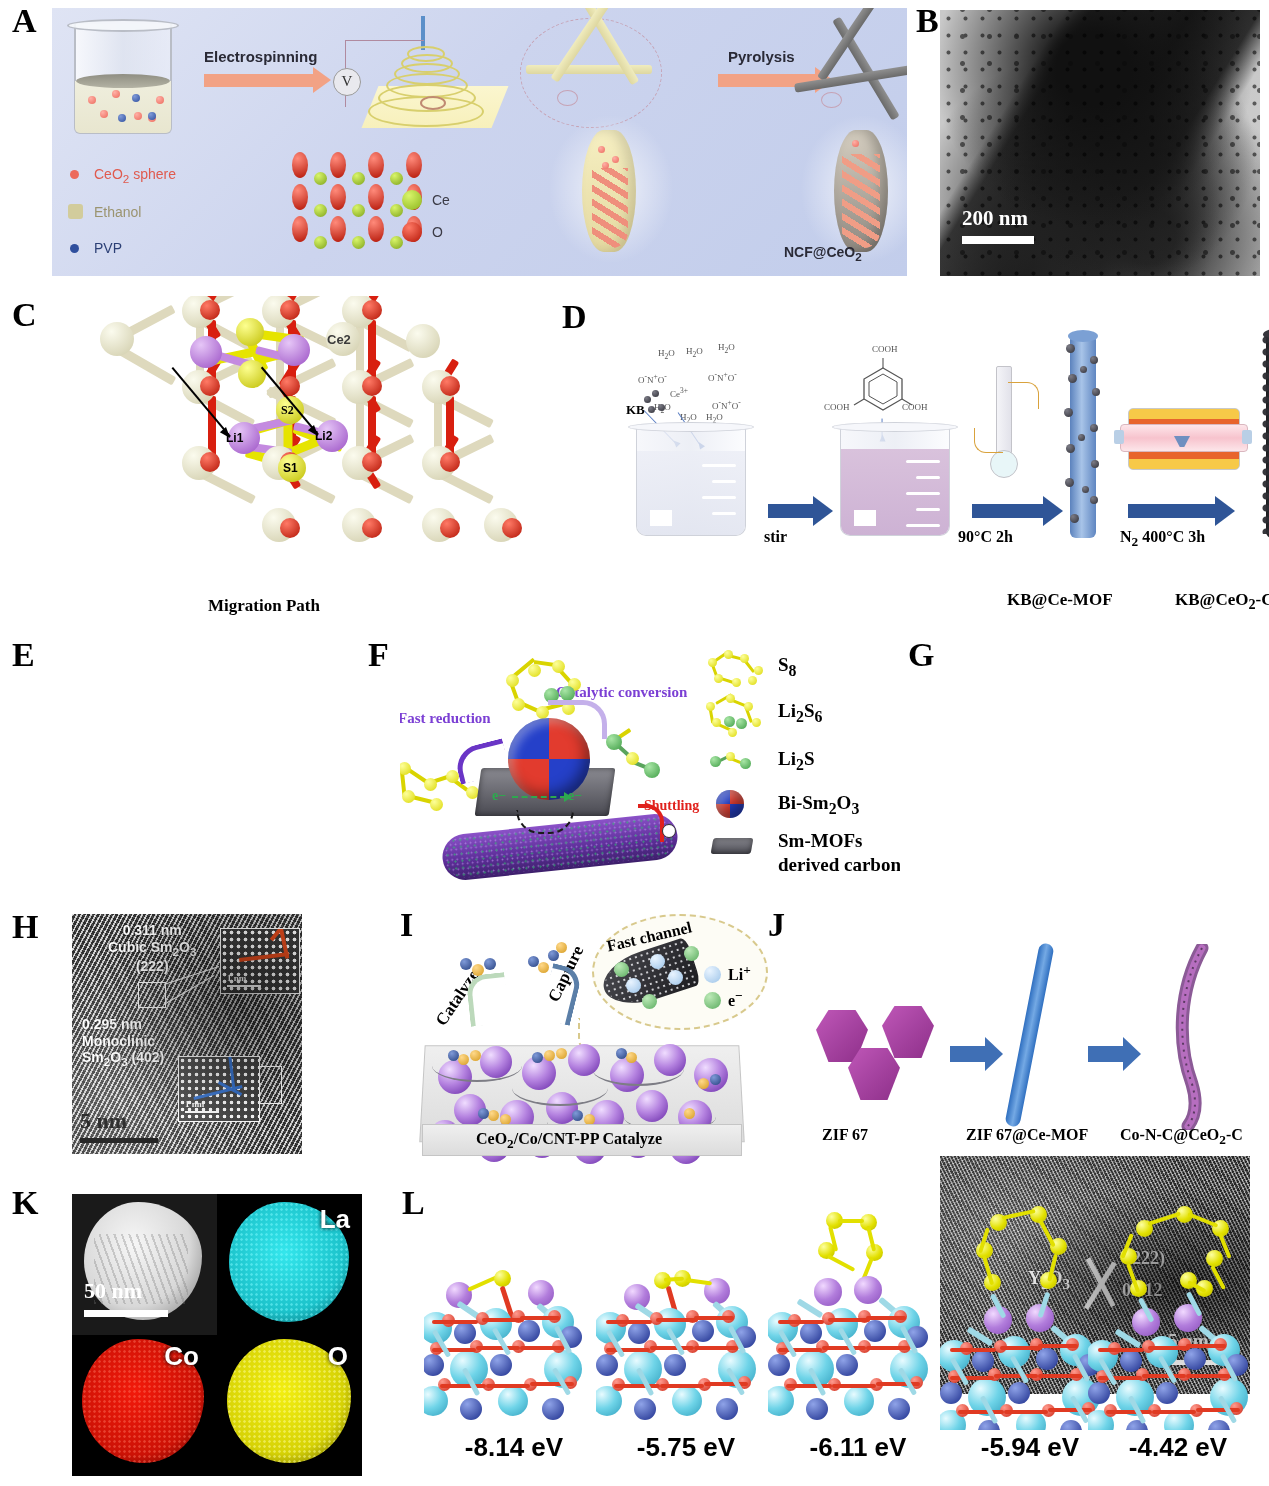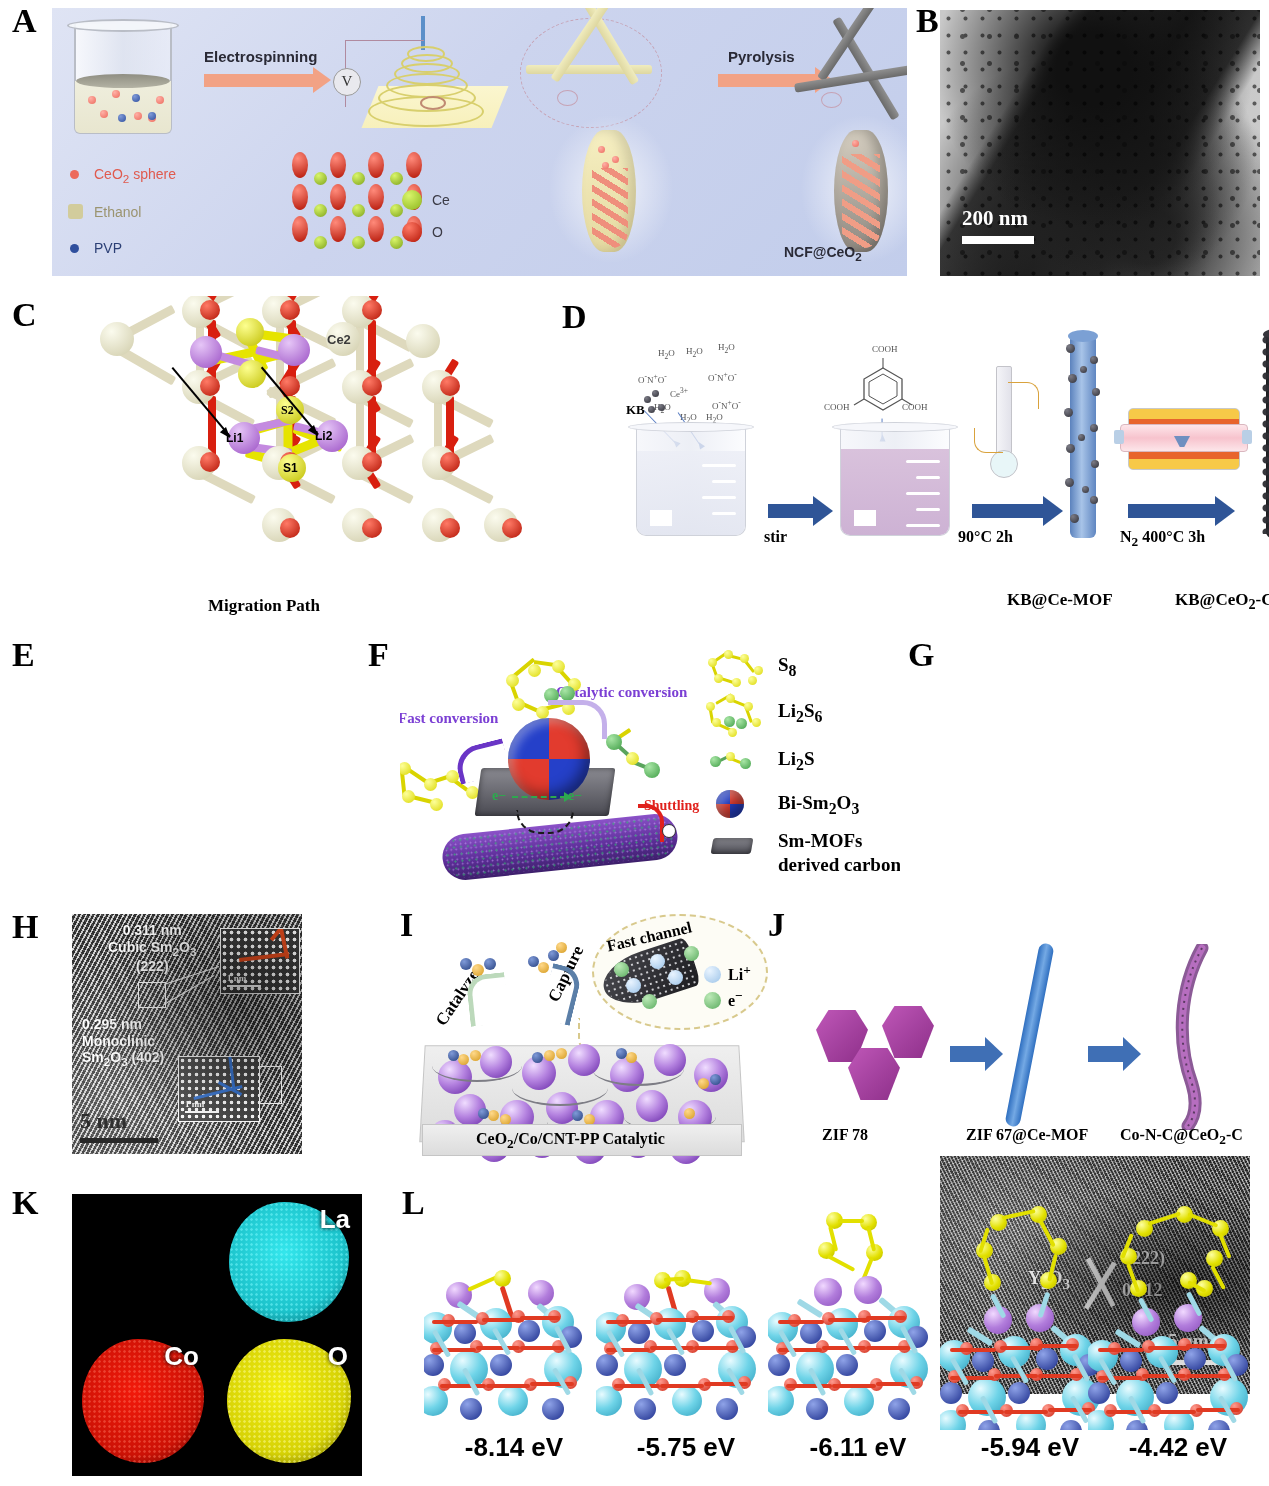--- a/index.html
+++ b/index.html
@@ -556,21 +556,21 @@
     <div class="scaleTxtW" style="left:6px;top:42px;font-size:9px;">1 nm</div>
     <div class="scaleBarW" style="left:6px;top:54px;width:34px;height:2.4px;"></div>
   </div>
   <div class="scaleTxtK" style="left:8px;top:194px;font-size:22px;color:#000;">5 nm</div>
   <div class="scaleBarK" style="left:8px;top:224px;width:78px;height:5px;"></div>
 </div>
 
 <div class="plabel" style="left:368px;top:638px;">F</div>
 <div class="fig" style="left:400px;top:648px;width:500px;height:240px;">
 
-  <div class="fLbl" style="left:-2px;top:62px;color:#7b3fd4;">Fast conversion</div>
+  <div class="fLbl" style="left:-2px;top:62px;color:#7b3fd4;">Fast reduction</div>
   <div class="fLbl" style="left:156px;top:36px;color:#7b3fd4;">Catalytic conversion</div>
   <div class="fLbl" style="left:244px;top:150px;color:#e0211c;font-size:14px;">Shuttling</div>
 
   <div style="position:absolute;left:100px;top:14px;width:76px;height:66px;">
     <div class="sBond" style="left:14px;top:12px;width:26px;height:4px;transform:rotate(-40deg);"></div>
     <div class="sBond" style="left:34px;top:-2px;width:26px;height:4px;transform:rotate(8deg);"></div>
     <div class="sBond" style="left:56px;top:2px;width:22px;height:4px;transform:rotate(48deg);"></div>
     <div class="sBond" style="left:10px;top:16px;width:24px;height:4px;transform:rotate(70deg);"></div>
     <div class="sBond" style="left:18px;top:38px;width:26px;height:4px;transform:rotate(24deg);"></div>
     <div class="sBond" style="left:40px;top:46px;width:26px;height:4px;transform:rotate(-14deg);"></div>
@@ -759,21 +759,21 @@
     <div class="goldBead" style="left:66px;top:100px;width:11px;height:11px;"></div>
     <div class="goldBead" style="left:78px;top:104px;width:11px;height:11px;"></div>
     <div class="navyBead" style="left:56px;top:98px;width:11px;height:11px;"></div>
     <div class="goldBead" style="left:162px;top:104px;width:11px;height:11px;"></div>
     <div class="navyBead" style="left:150px;top:100px;width:11px;height:11px;"></div>
     <div class="goldBead" style="left:262px;top:98px;width:11px;height:11px;"></div>
     <div class="navyBead" style="left:288px;top:64px;width:11px;height:11px;"></div>
     <div class="goldBead" style="left:276px;top:68px;width:11px;height:11px;"></div>
   </div>
   <div class="sepBase" style="left:-6px;top:206px;width:318px;height:30px;"></div>
-  <div class="iCap" style="left:48px;top:212px;"><span>CeO</span><sub>2</sub><span>/Co/CNT-PP Catalytic</span></div>
+  <div class="iCap" style="left:48px;top:212px;"><span>CeO</span><sub>2</sub><span>/Co/CNT-PP Catalyze</span></div>
 </div>
 
 <div class="plabel" style="left:768px;top:908px;">J</div>
 <div class="fig" style="left:800px;top:930px;width:460px;height:230px;">
   <div class="zif" style="left:16px;top:80px;width:52px;height:52px;clip-path:polygon(24% 0,76% 0,100% 38%,76% 100%,24% 100%,0 38%);background:linear-gradient(135deg,#bf57b8,#8d2f89);"></div>
   <div class="zif" style="left:82px;top:76px;width:52px;height:52px;clip-path:polygon(24% 0,76% 0,100% 38%,76% 100%,24% 100%,0 38%);background:linear-gradient(135deg,#bf57b8,#8d2f89);"></div>
   <div class="zif" style="left:48px;top:118px;width:52px;height:52px;clip-path:polygon(24% 0,76% 0,100% 38%,76% 100%,24% 100%,0 38%);background:linear-gradient(135deg,#bf57b8,#8d2f89);"></div>
 
   <div class="arrowBlueJ" style="left:150px;top:116px;width:36px;"></div>
 
@@ -782,28 +782,36 @@
   <div class="arrowBlueJ" style="left:288px;top:116px;width:36px;"></div>
 
   <div style="position:absolute;left:360px;top:14px;width:70px;height:186px;">
     <svg width="70" height="186" viewBox="0 0 70 186">
       <path d="M42 4 C 20 44, 16 96, 32 140 C 38 160, 34 174, 28 182" stroke="#8b5a96" stroke-width="13" fill="none" stroke-linecap="round"></path>
       <path d="M42 4 C 20 44, 16 96, 32 140 C 38 160, 34 174, 28 182" stroke="#c173c9" stroke-width="7" fill="none" stroke-linecap="round" opacity=".8"></path>
       <path d="M42 4 C 20 44, 16 96, 32 140 C 38 160, 34 174, 28 182" stroke="#5c3a63" stroke-width="2" fill="none" stroke-dasharray="2 5"></path>
     </svg>
   </div>
 
-  <div class="jCap" style="left:22px;top:196px;">ZIF 78</div>
+  <div class="jCap" style="left:22px;top:196px;">ZIF 67</div>
   <div class="jCap" style="left:166px;top:196px;">ZIF 67@Ce-MOF</div>
   <div class="jCap" style="left:320px;top:196px;"><span>Co-N-C@CeO</span><sub>2</sub><span>-C</span></div>
 </div>
 
 <div class="plabel" style="left:12px;top:1186px;">K</div>
 <div class="fig" style="left:72px;top:1194px;width:290px;height:282px;background:#000;">
 
+  <div class="edsCell" style="left:0;top:0;width:145px;height:141px;background:#1a1a1a;">
+    <div class="edsBlob" style="left:12px;top:8px;width:118px;height:118px;
+      background:radial-gradient(ellipse at 42% 36%,#f6f6f6,#d8d8d8 58%,#9d9d9d 82%,#2a2a2a 100%);"></div>
+    <div style="position:absolute;left:22px;top:40px;width:94px;height:70px;opacity:.35;
+      background-image:repeating-linear-gradient(70deg,rgba(120,120,120,.9) 0 2px,rgba(255,255,255,0) 2px 7px);"></div>
+    <div class="scaleTxtW" style="left:12px;top:84px;font-size:22px;">50 nm</div>
+    <div class="scaleBarW" style="left:12px;top:116px;width:84px;height:7px;"></div>
+  </div>
 
   <div class="edsCell" style="left:0;top:141px;width:145px;height:141px;">
     <div class="edsBlob" style="left:10px;top:4px;width:122px;height:124px;
       background:radial-gradient(circle at 44% 42%,#f21a0b,#cc1206 64%,#6b0702 92%,#000 100%);"></div>
     <div style="position:absolute;left:10px;top:4px;width:122px;height:124px;border-radius:46% 54% 50% 50%/50% 46% 54% 50%;opacity:.45;
       background-image:radial-gradient(circle,#ff7a63 .9px,rgba(0,0,0,0) 1.6px);background-size:5px 5px;"></div>
     <div class="edsLbl" style="right:18px;top:6px;">Co</div>
   </div>
 
   <div class="edsCell" style="left:145px;top:0;width:145px;height:141px;">

